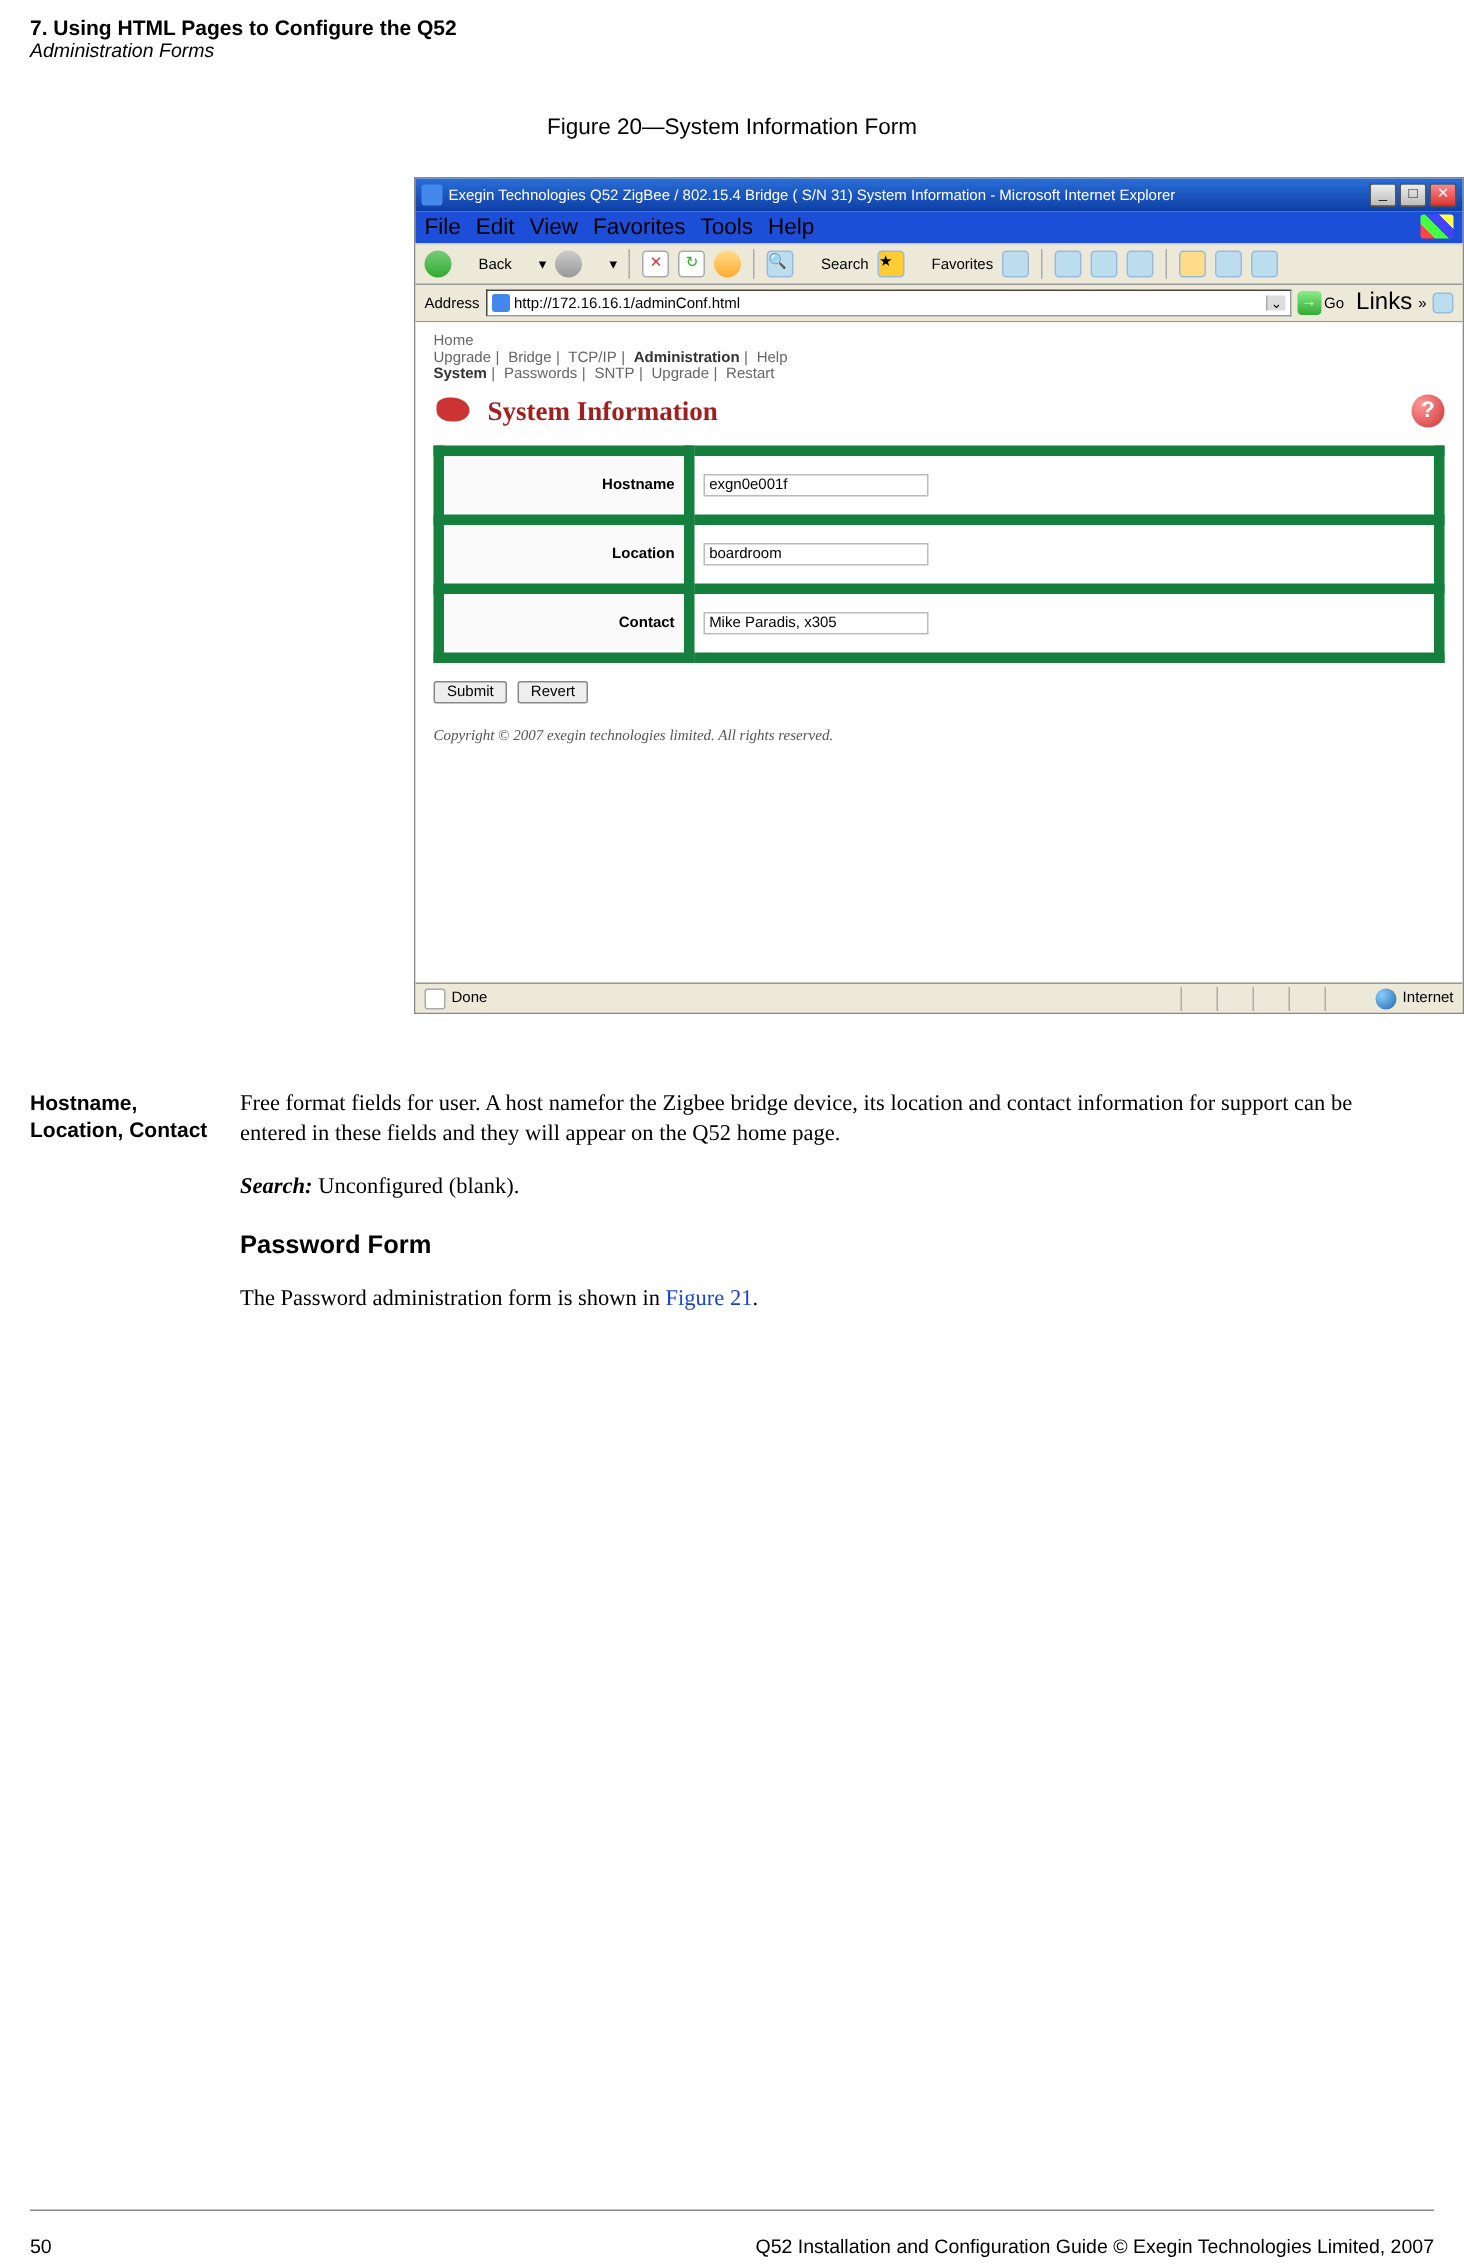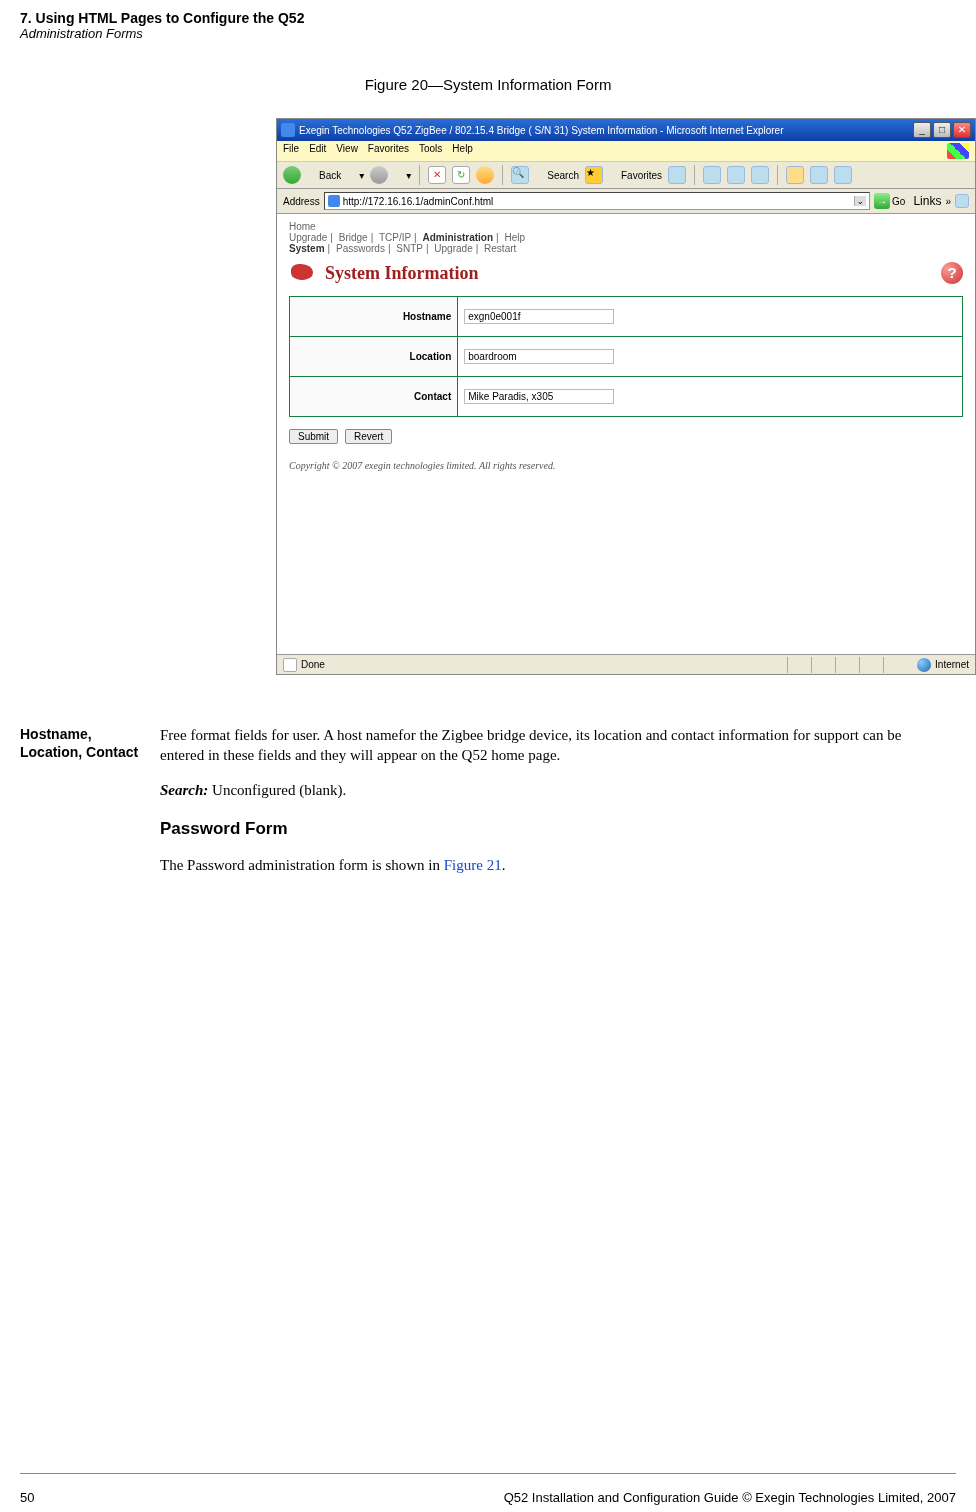--- a/index.html
+++ b/index.html
@@ -75,25 +75,25 @@
       background: linear-gradient(to bottom, #eee, #bbb);
       border: 1px solid #555;
       border-radius: 2px;
       font-size: 10px;
       line-height: 13px;
       text-align: center;
       color: #222;
     }
     .win-btn.close { background: linear-gradient(to bottom, #f88, #d33); color:white; }
     .menubar {
-      background: #fef9c3;
+      background: #1d4ed8;
       padding: 2px 6px;
       display: flex;
       gap: 10px;
-      font-size: 10px;
+      font-size: 15px;
     }
     .menubar span { text-decoration: underline; text-decoration-color: transparent; }
     .win-flag {
       margin-left: auto;
       width: 22px;
       height: 16px;
       background: linear-gradient(45deg,#f44 25%,#4f4 25% 50%,#44f 50% 75%,#ff4 75%);
       border-radius: 2px;
     }
     .toolbar {
@@ -155,21 +155,21 @@
     .go-btn {
       display:flex;
       align-items:center;
       gap:2px;
       font-size:10px;
     }
     .go-arrow {
       width:16px;height:16px;background:linear-gradient(#8e8,#3a3);border-radius:3px;
       color:white;text-align:center;line-height:16px;
     }
-    .links-lbl { font-size:12px; margin-left:4px;}
+    .links-lbl { font-size:16px; margin-left:4px;}
     .links-chev { font-size:10px;}
     .content-area {
       background: white;
       min-height: 440px;
       padding: 0;
       border-top: 1px solid #fff;
     }
     .nav-links {
       padding: 6px 12px 2px 12px;
       font-size: 10px;
@@ -219,21 +219,21 @@
       font-size: 15px;
     }
     .form-table-wrap {
       padding: 6px 12px;
     }
     .form-table {
       width: 100%;
       border-collapse: collapse;
     }
     .form-table td {
-      border: 1px solid #15803d;
+      border: 7px solid #15803d;
       padding: 12px 6px;
       font-size: 10px;
     }
     .form-table td.lbl {
       width: 25%;
       text-align: right;
       font-weight: bold;
       background: #fafafa;
     }
     .form-table input {

